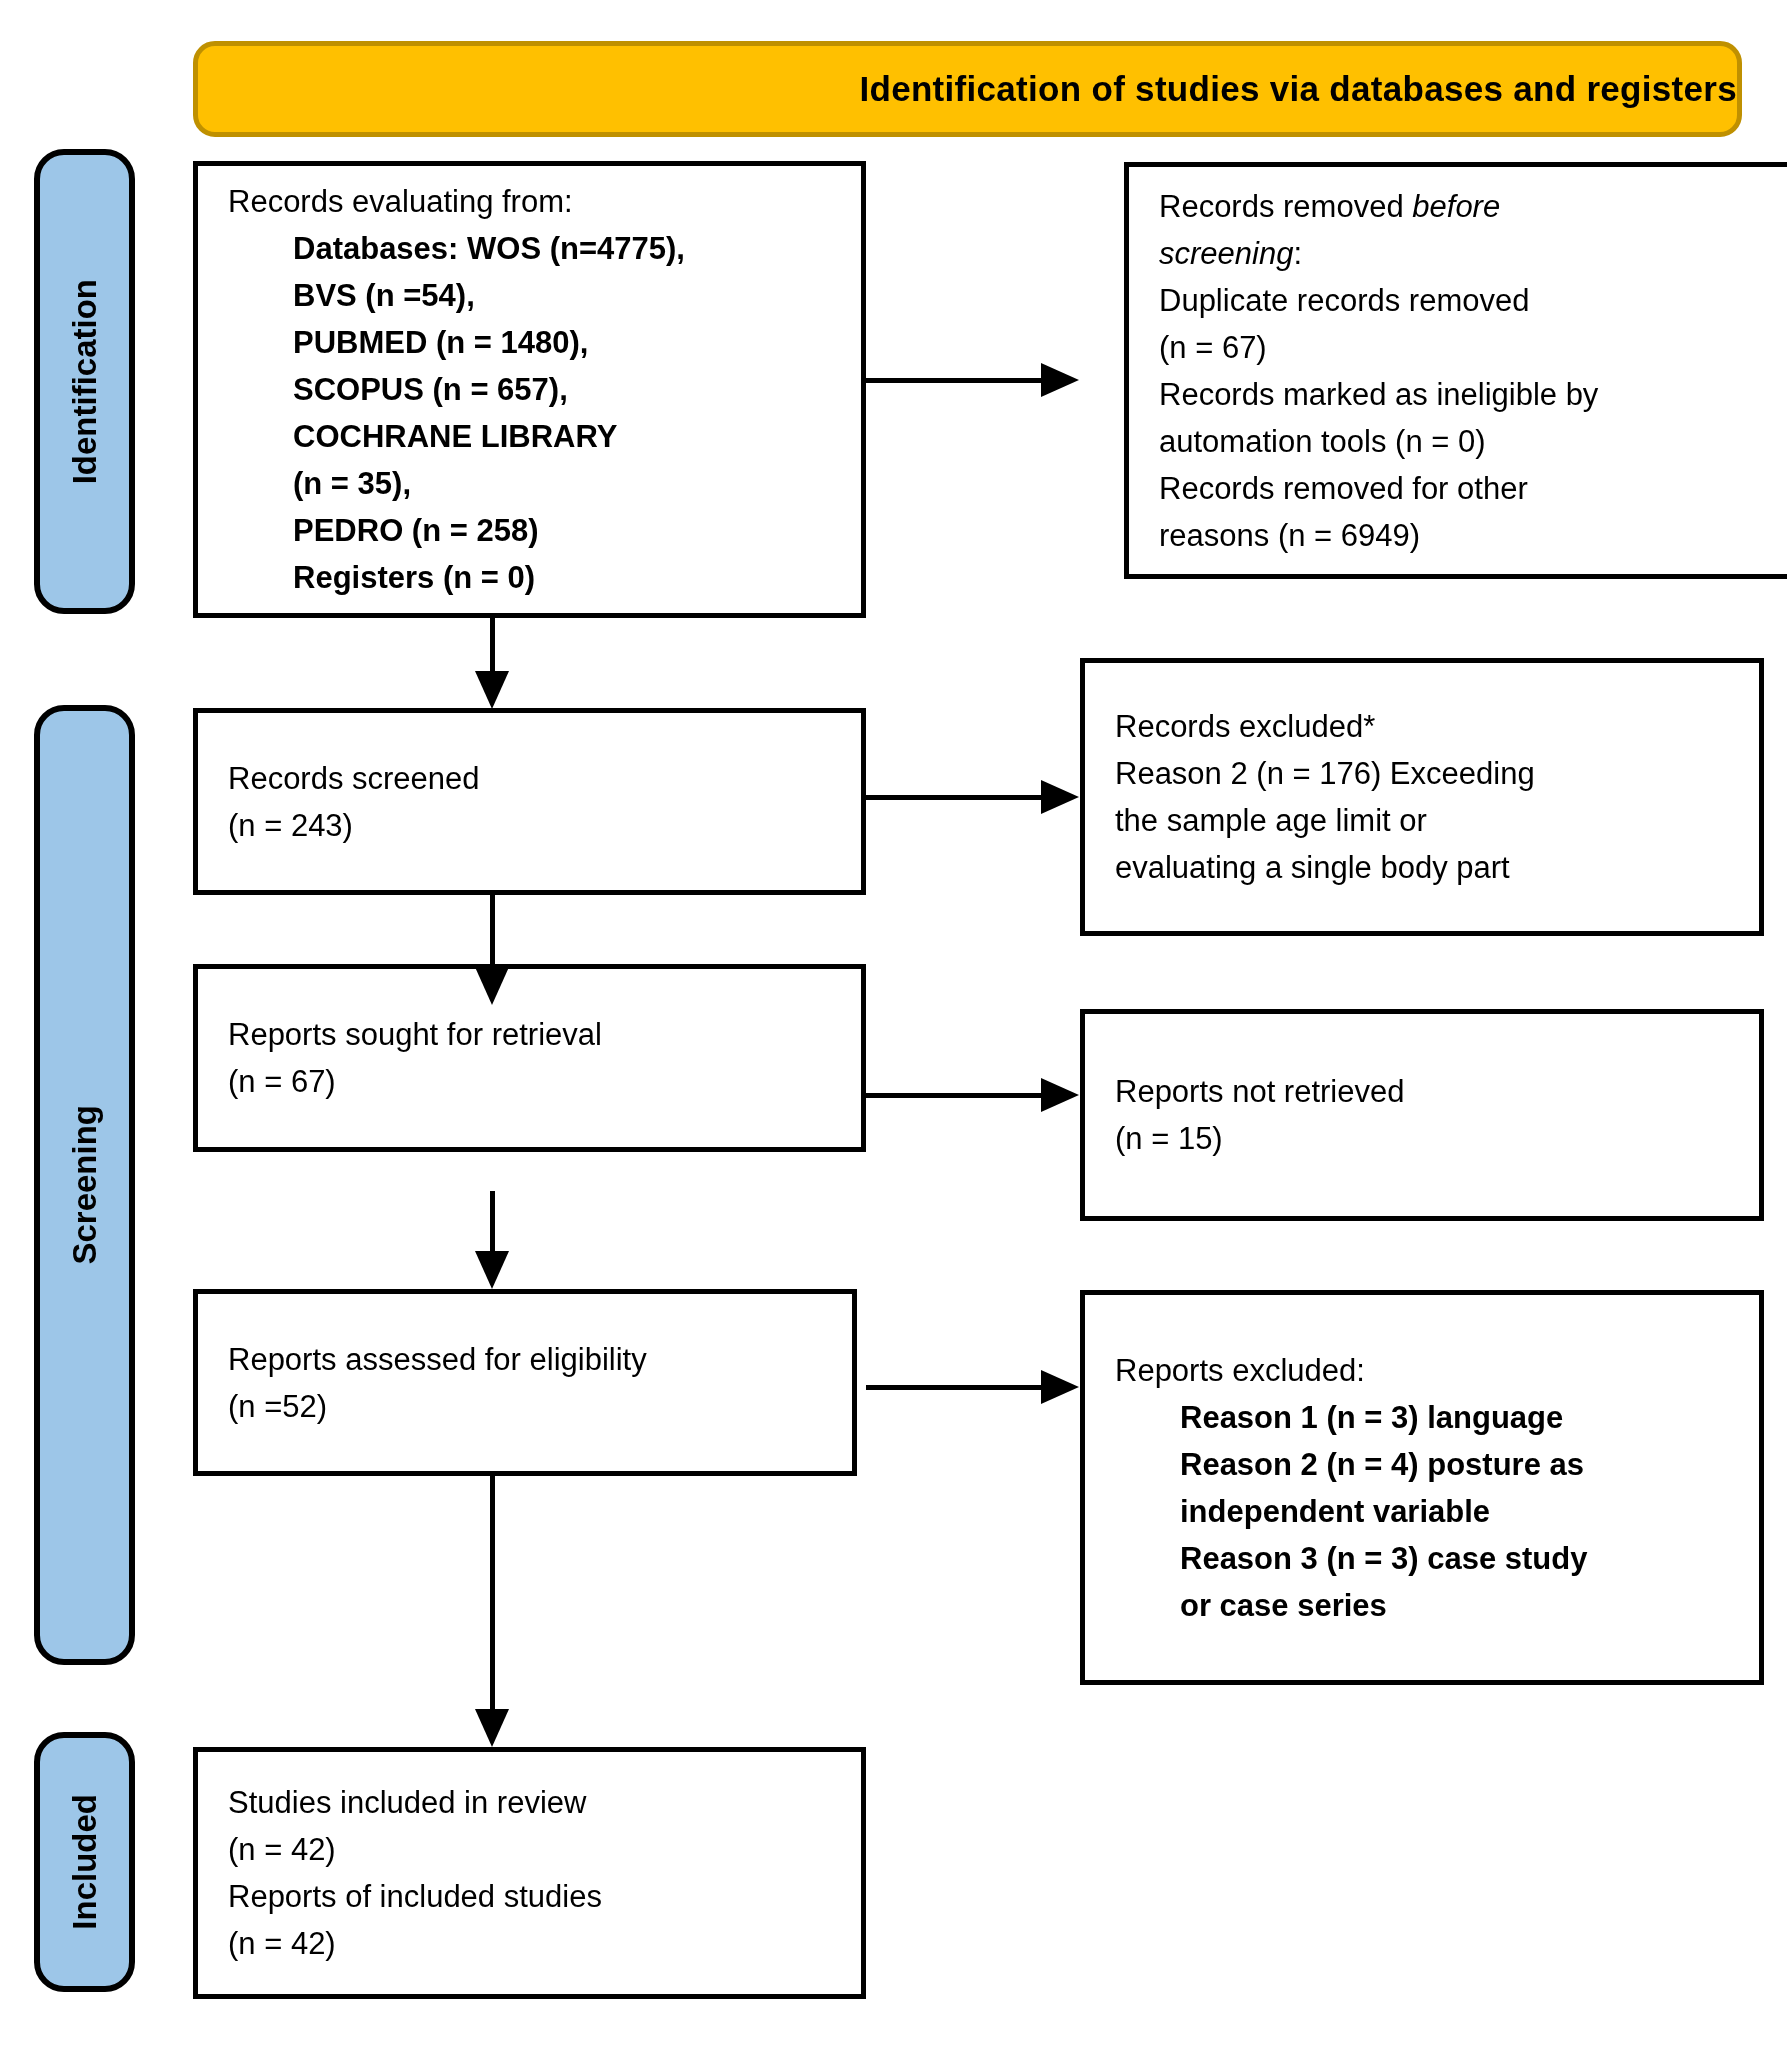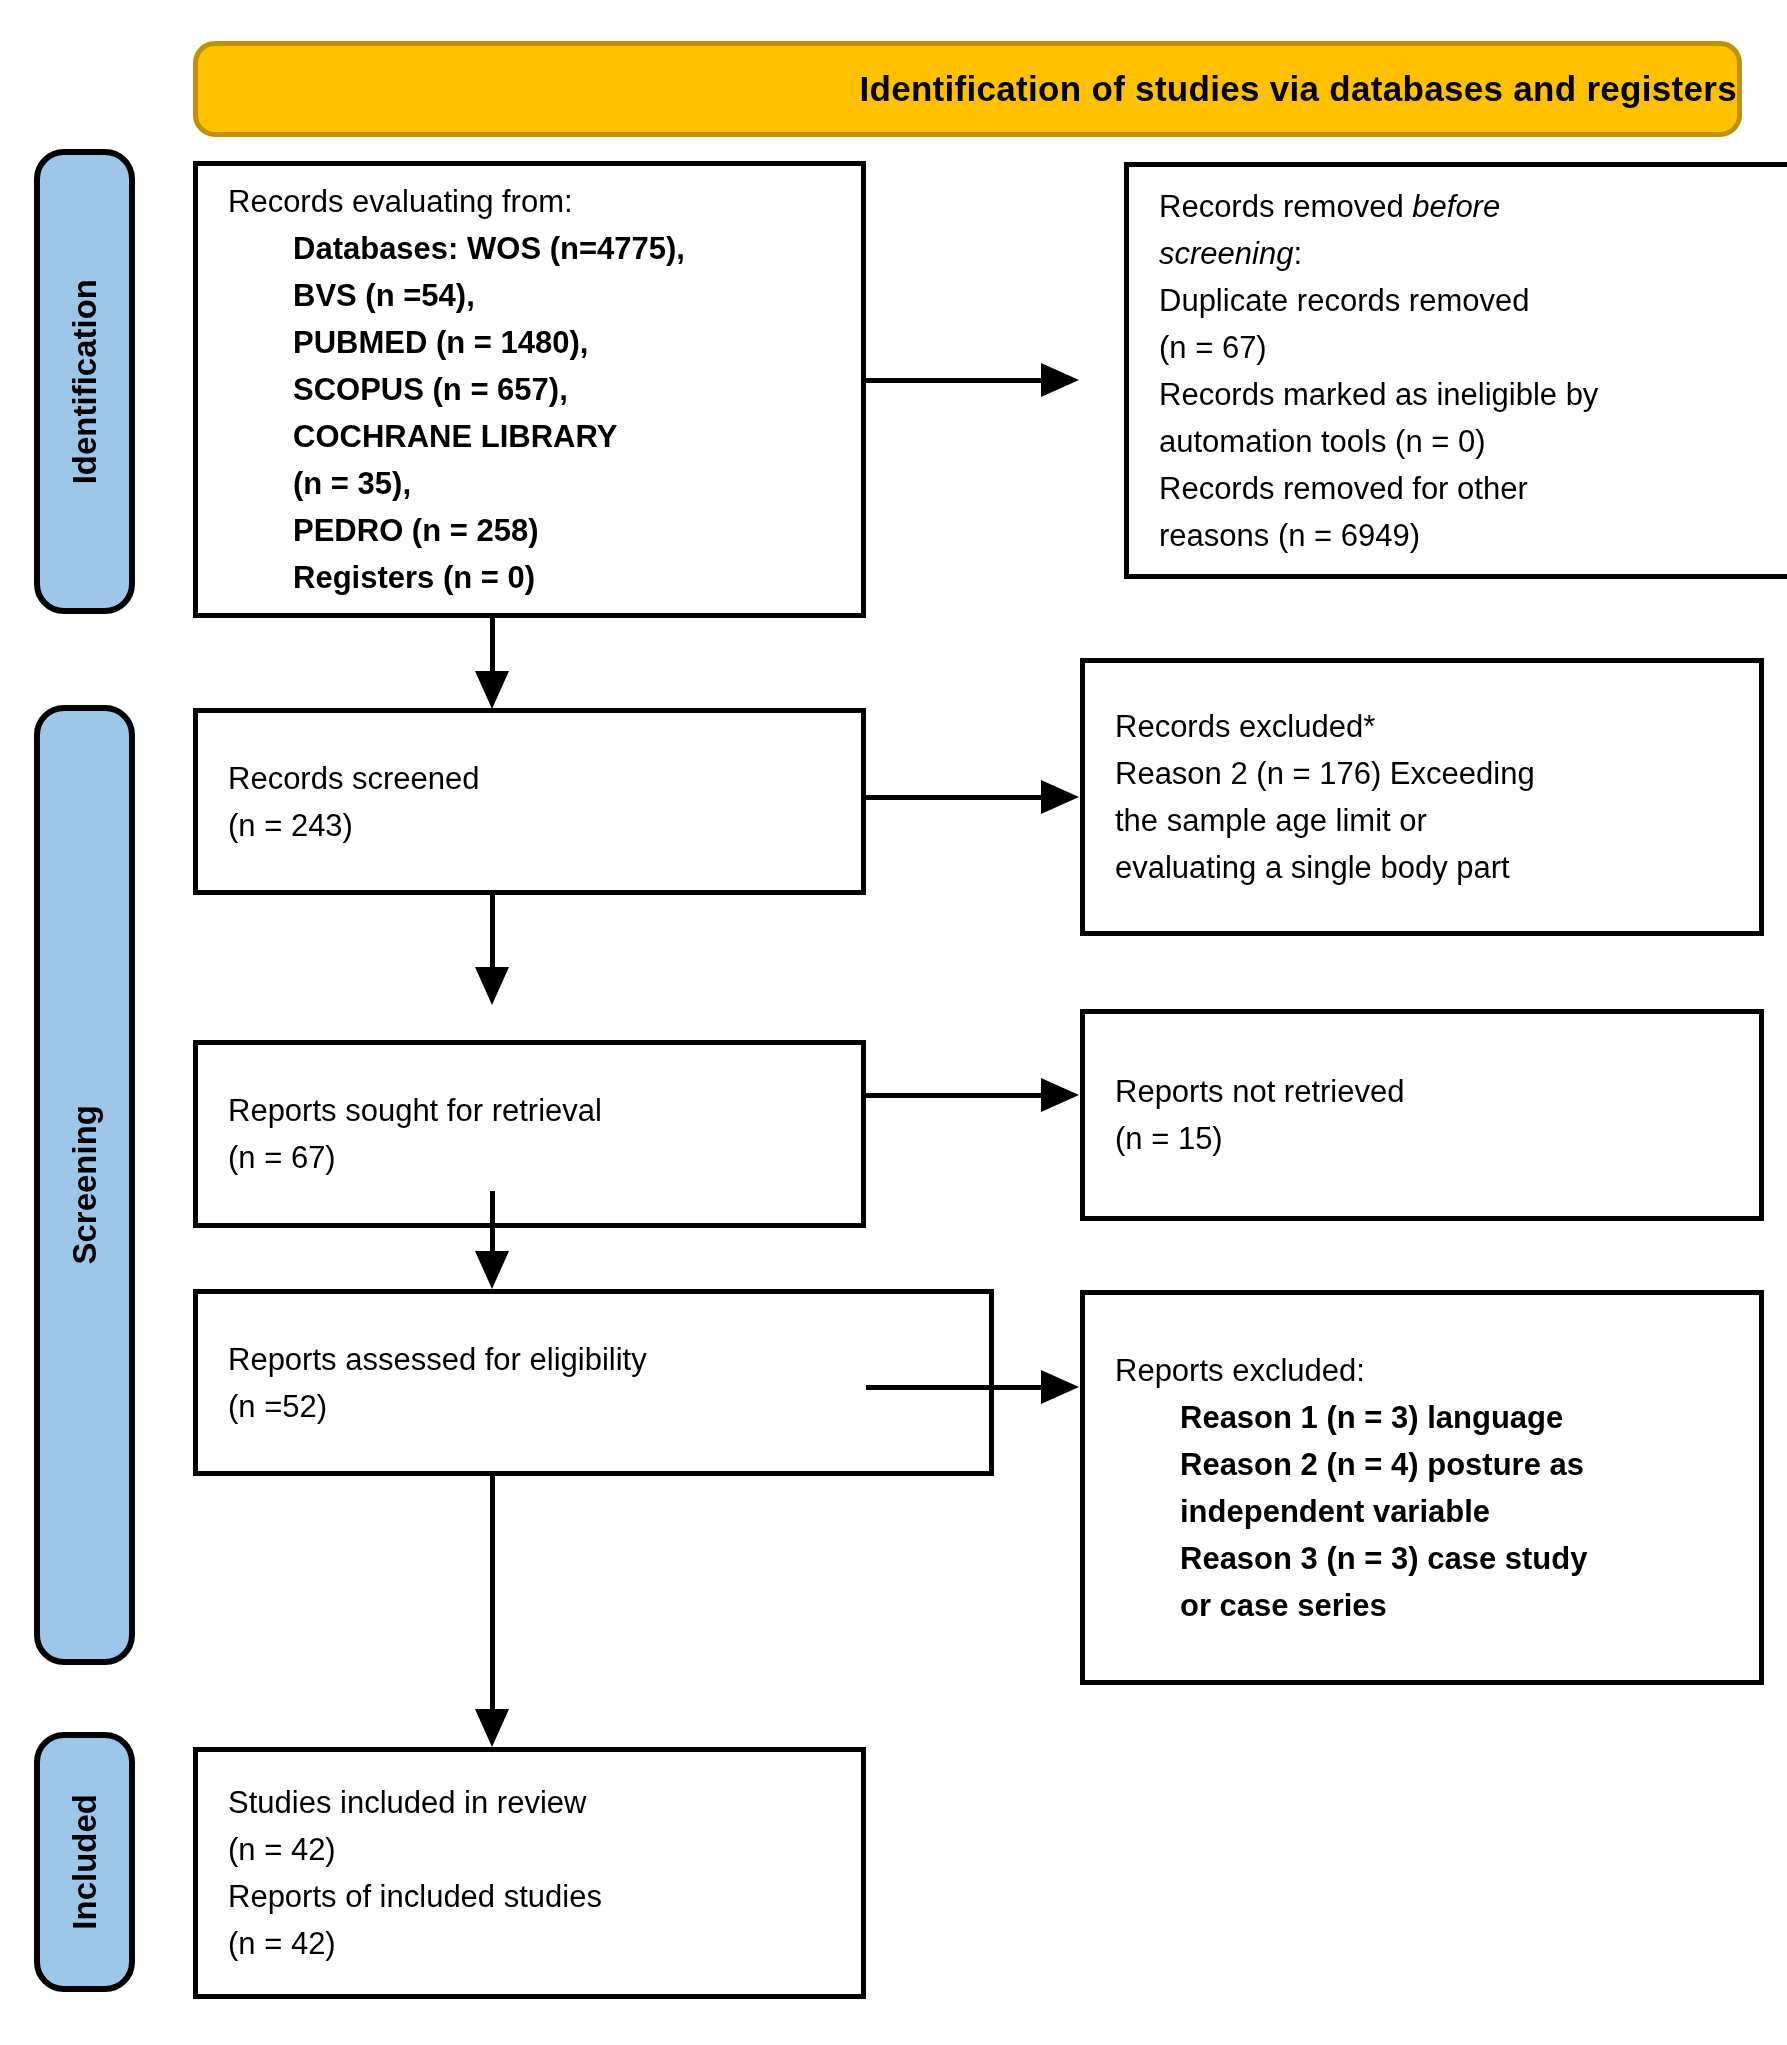--- a/index.html
+++ b/index.html
@@ -45,22 +45,22 @@
   .head-down{position:absolute;width:0;height:0;
     border-top:38px solid #000;border-left:17.5px solid transparent;border-right:17.5px solid transparent;}
 
   
   #stage-identification{top:149px;height:465px;}
   #stage-screening{top:705px;height:960px;}
   #stage-included{top:1732px;height:260px;}
 
   #box-records-identified{left:193px;top:161px;width:673px;height:457px;}
   #box-records-screened{left:193px;top:708px;width:673px;height:187px;}
-  #box-reports-sought{left:193px;top:1040px;width:673px;height:188px;}
-  #box-reports-assessed{left:193px;top:1289px;width:801px;height:187px;}
+  #box-reports-sought{left:193px;top:964px;width:673px;height:188px;}
+  #box-reports-assessed{left:193px;top:1289px;width:664px;height:187px;}
   #box-studies-included{left:193px;top:1747px;width:673px;height:252px;}
 
   #box-records-removed{left:1124px;top:162px;width:824px;height:417px;}
   #box-records-excluded{left:1080px;top:658px;width:684px;height:278px;}
   #box-reports-not-retrieved{left:1080px;top:1009px;width:684px;height:212px;}
   #box-reports-excluded{left:1080px;top:1290px;width:684px;height:395px;}
 </style>
 </head>
 <body>
 

